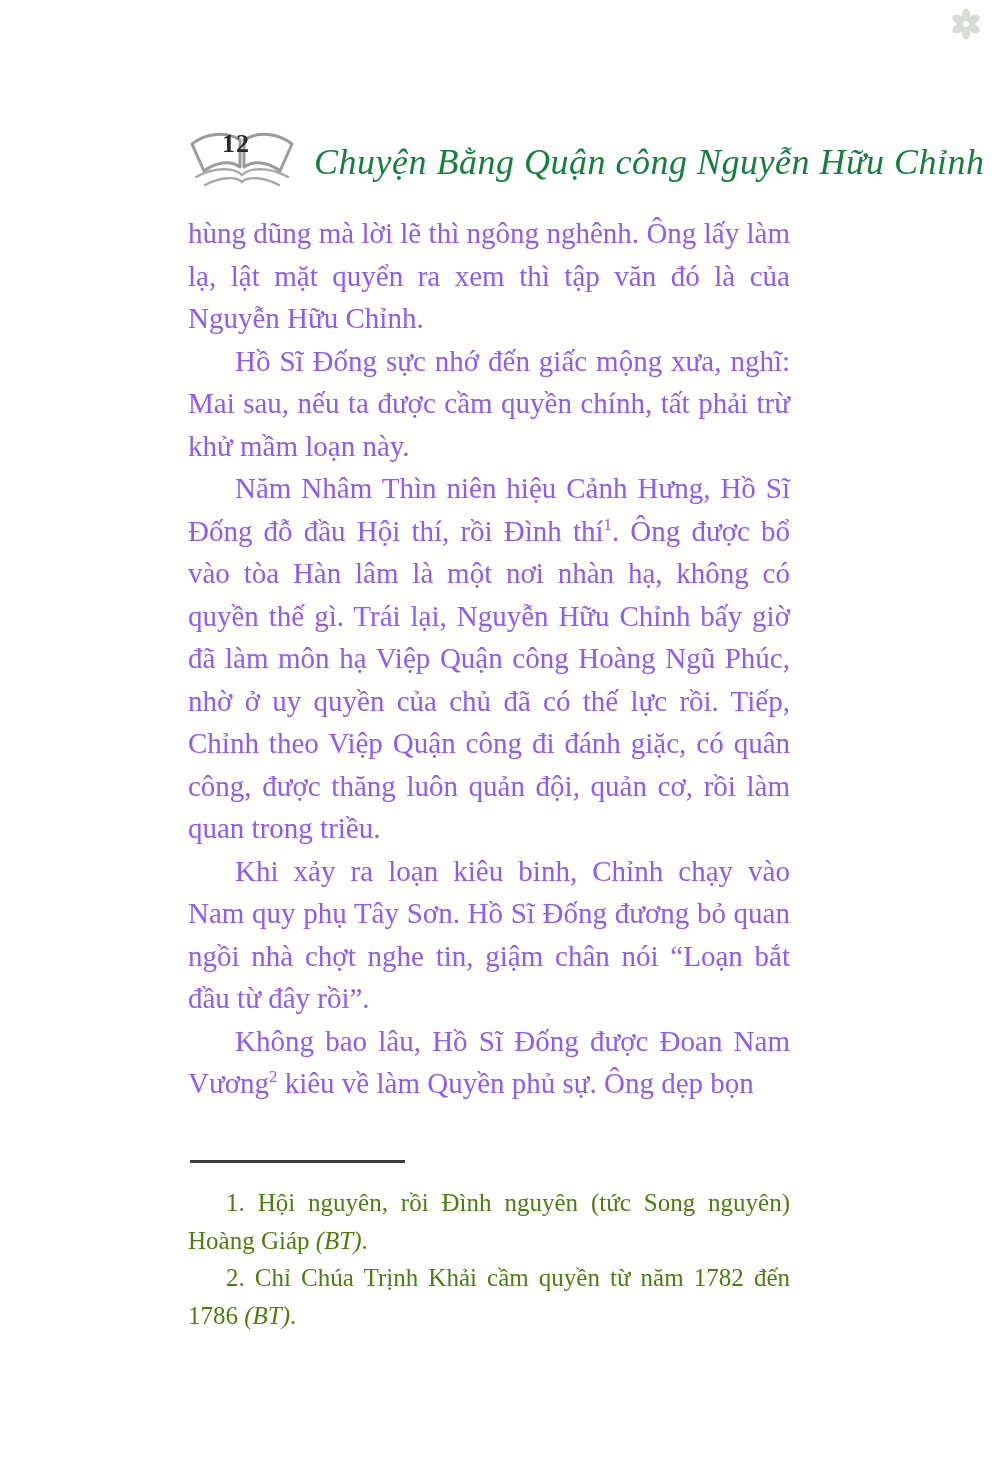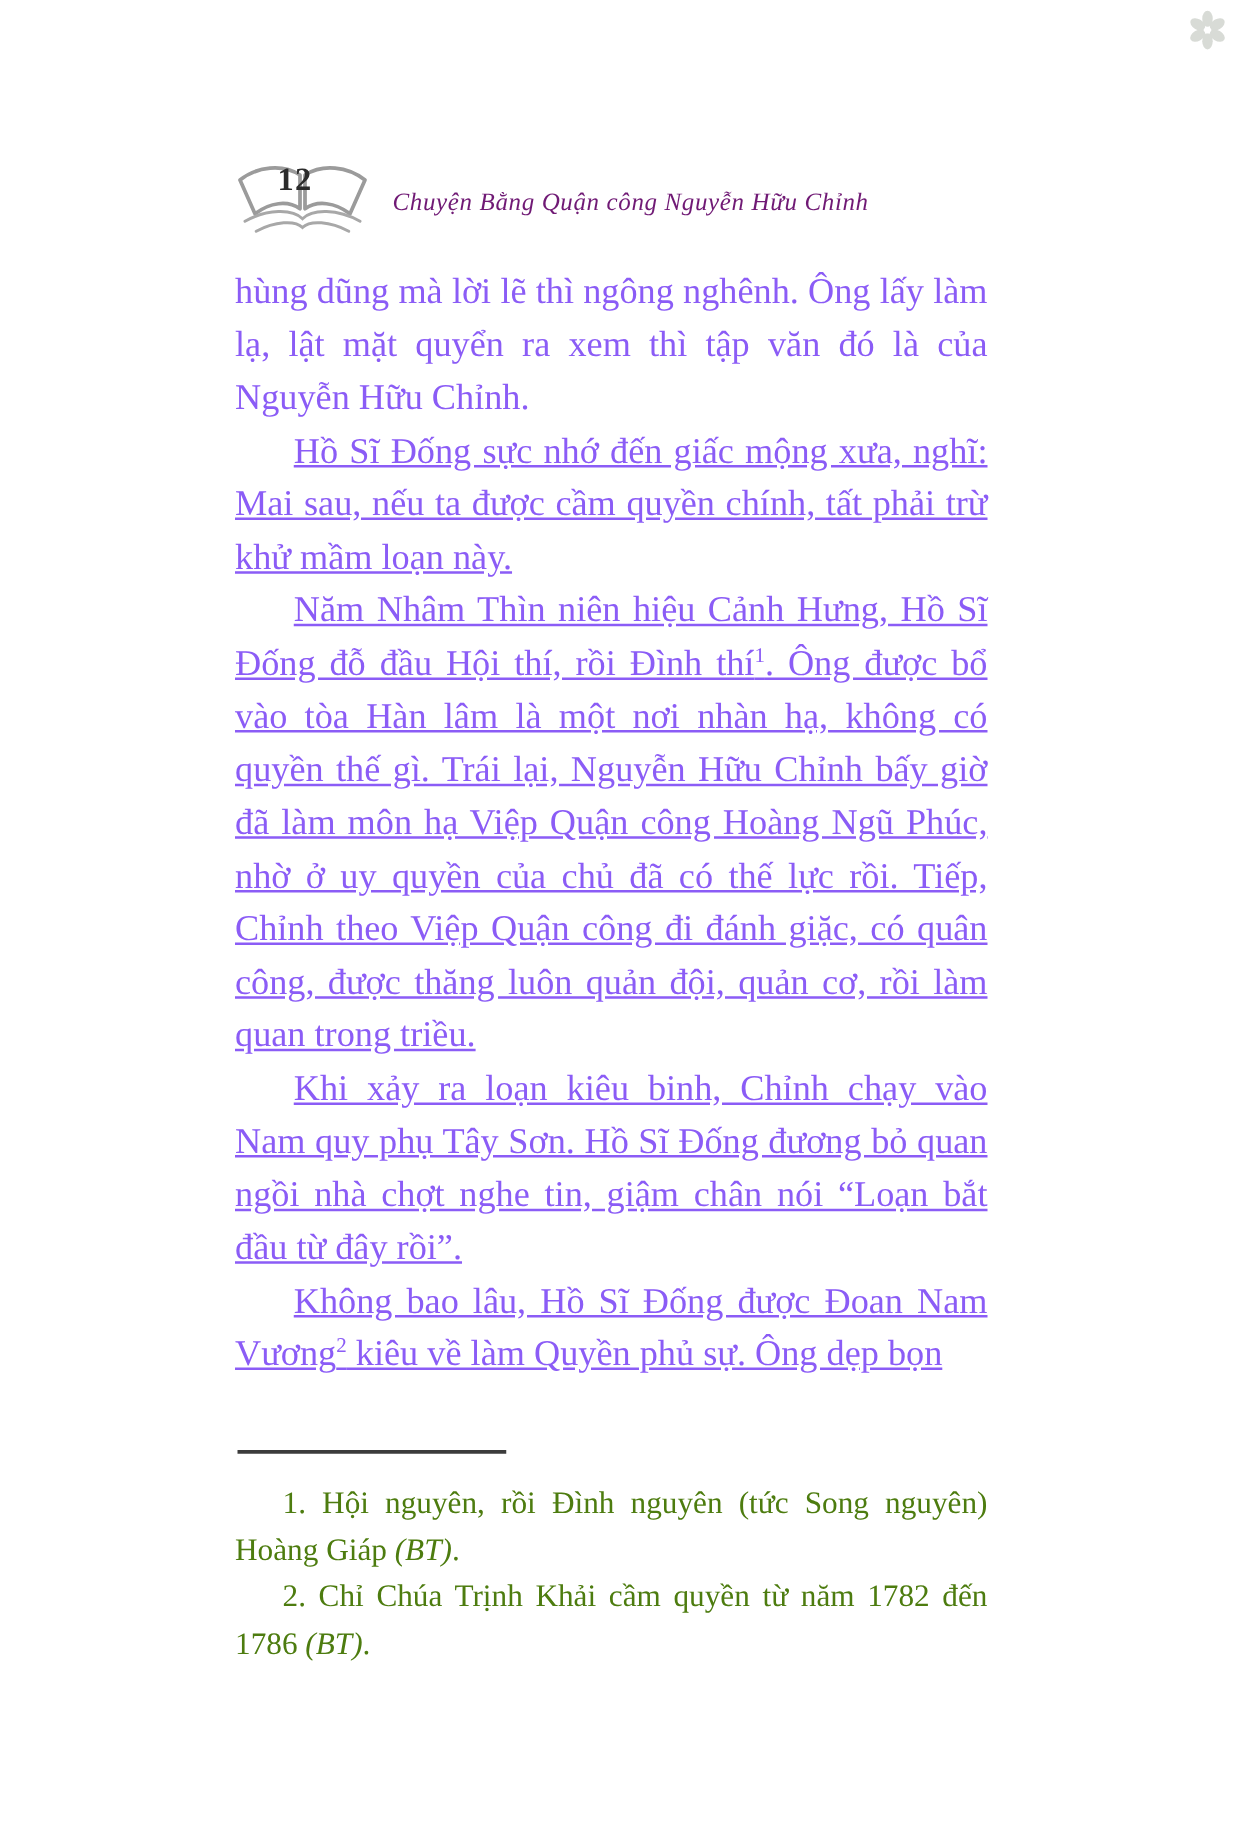--- a/index.html
+++ b/index.html
@@ -43,39 +43,39 @@
     left: 36px;
     top: 1px;
     font-weight: bold;
     font-size: 26px;
     color: #2b2b2b;
     letter-spacing: 1px;
   }
   .header-title {
     margin-left: 16px;
     font-style: italic;
-    font-size: 20px;
-    color: #701a75;
+    font-size: 36px;
+    color: #15803d;
     white-space: nowrap;
     letter-spacing: 0.5px;
   }
 
   
   .body-text {
     position: absolute;
     left: 188px;
     top: 212px;
     width: 602px;
     font-size: 29px;
     line-height: 42.5px;
     text-align: justify;
     color: #8b5cf6;
   }
   .para { margin: 0; }
-  .para.indent { text-indent: 47px; text-decoration: underline; }
+  .para.indent { text-indent: 47px; }
   sup {
     font-size: 0.58em;
     line-height: 0;
     vertical-align: super;
   }
 
   
   .fn-sep {
     position: absolute;
     left: 190px;

